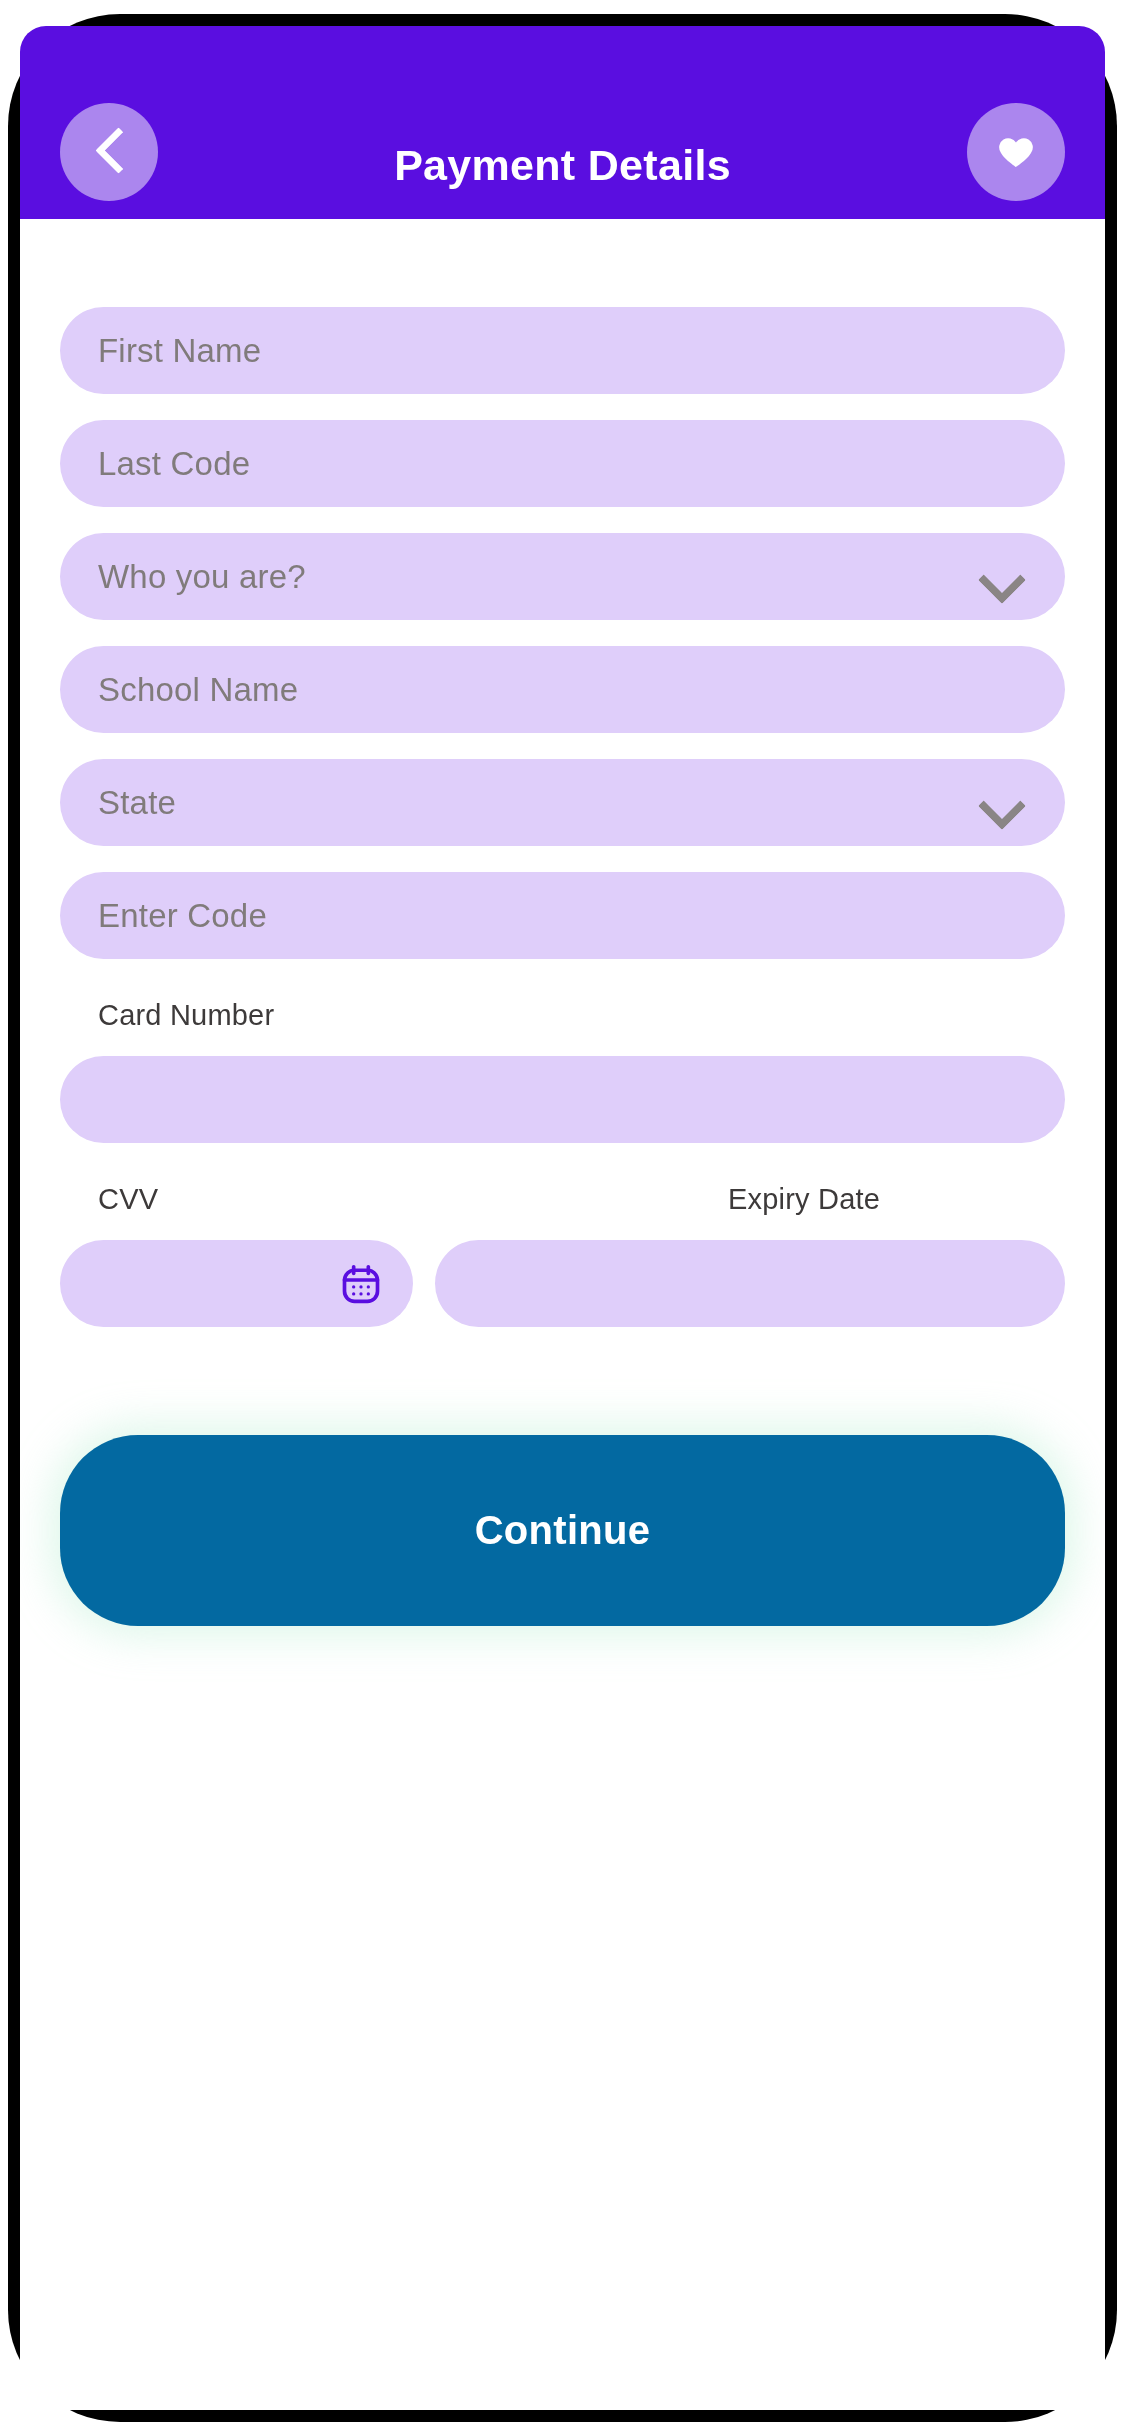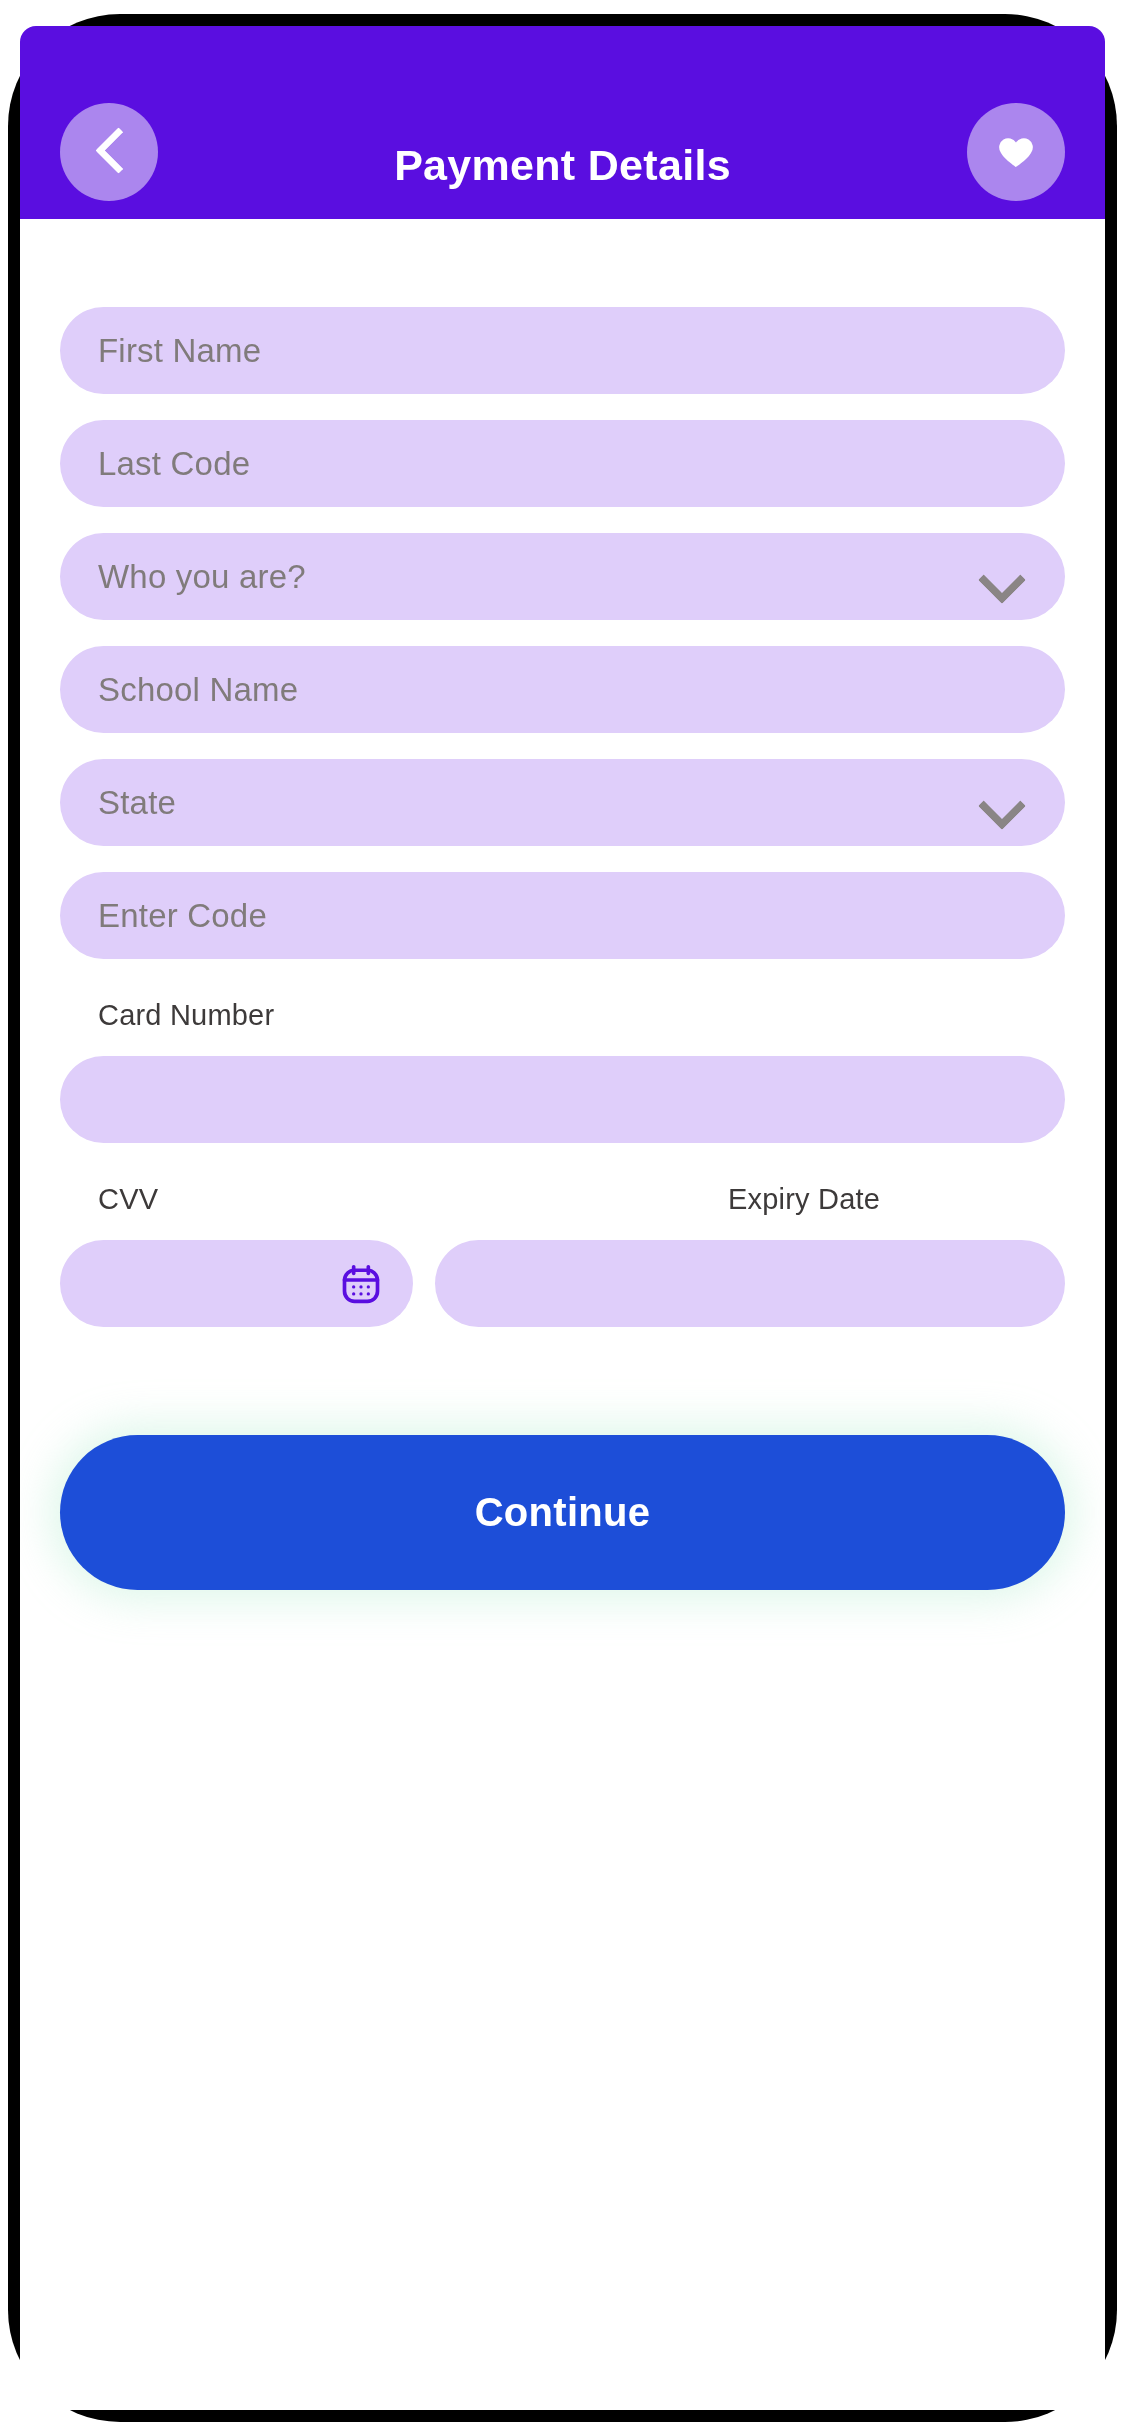--- a/index.html
+++ b/index.html
@@ -22,21 +22,21 @@
     background: #000000;
     border-radius: 112px;
     padding: 12px;
   }
 
   .screen {
     position: relative;
     width: 100%;
     height: 100%;
     background: #ffffff;
-    border-radius: 16px;
+    border-radius: 26px;
     overflow: hidden;
   }
 
   
   .app-header {
     position: relative;
     height: 193px;
     background: #5a0ee0;
     display: flex;
     align-items: flex-end;
@@ -205,23 +205,23 @@
   }
 
   
   .continue-wrap {
     margin-top: 108px;
     padding: 0 40px;
   }
 
   .continue-btn {
     width: 100%;
-    height: 155px;
+    height: 191px;
     border-radius: 78px;
-    background: #1d4ed8;
+    background: #0369a1;
     color: #ffffff;
     font-size: 40px;
     font-weight: bold;
     font-family: "Liberation Sans", sans-serif;
     border: none;
     cursor: pointer;
     letter-spacing: 0.3px;
     box-shadow: 0 0 42px 10px rgba(168, 235, 200, 0.38);
   }
 

